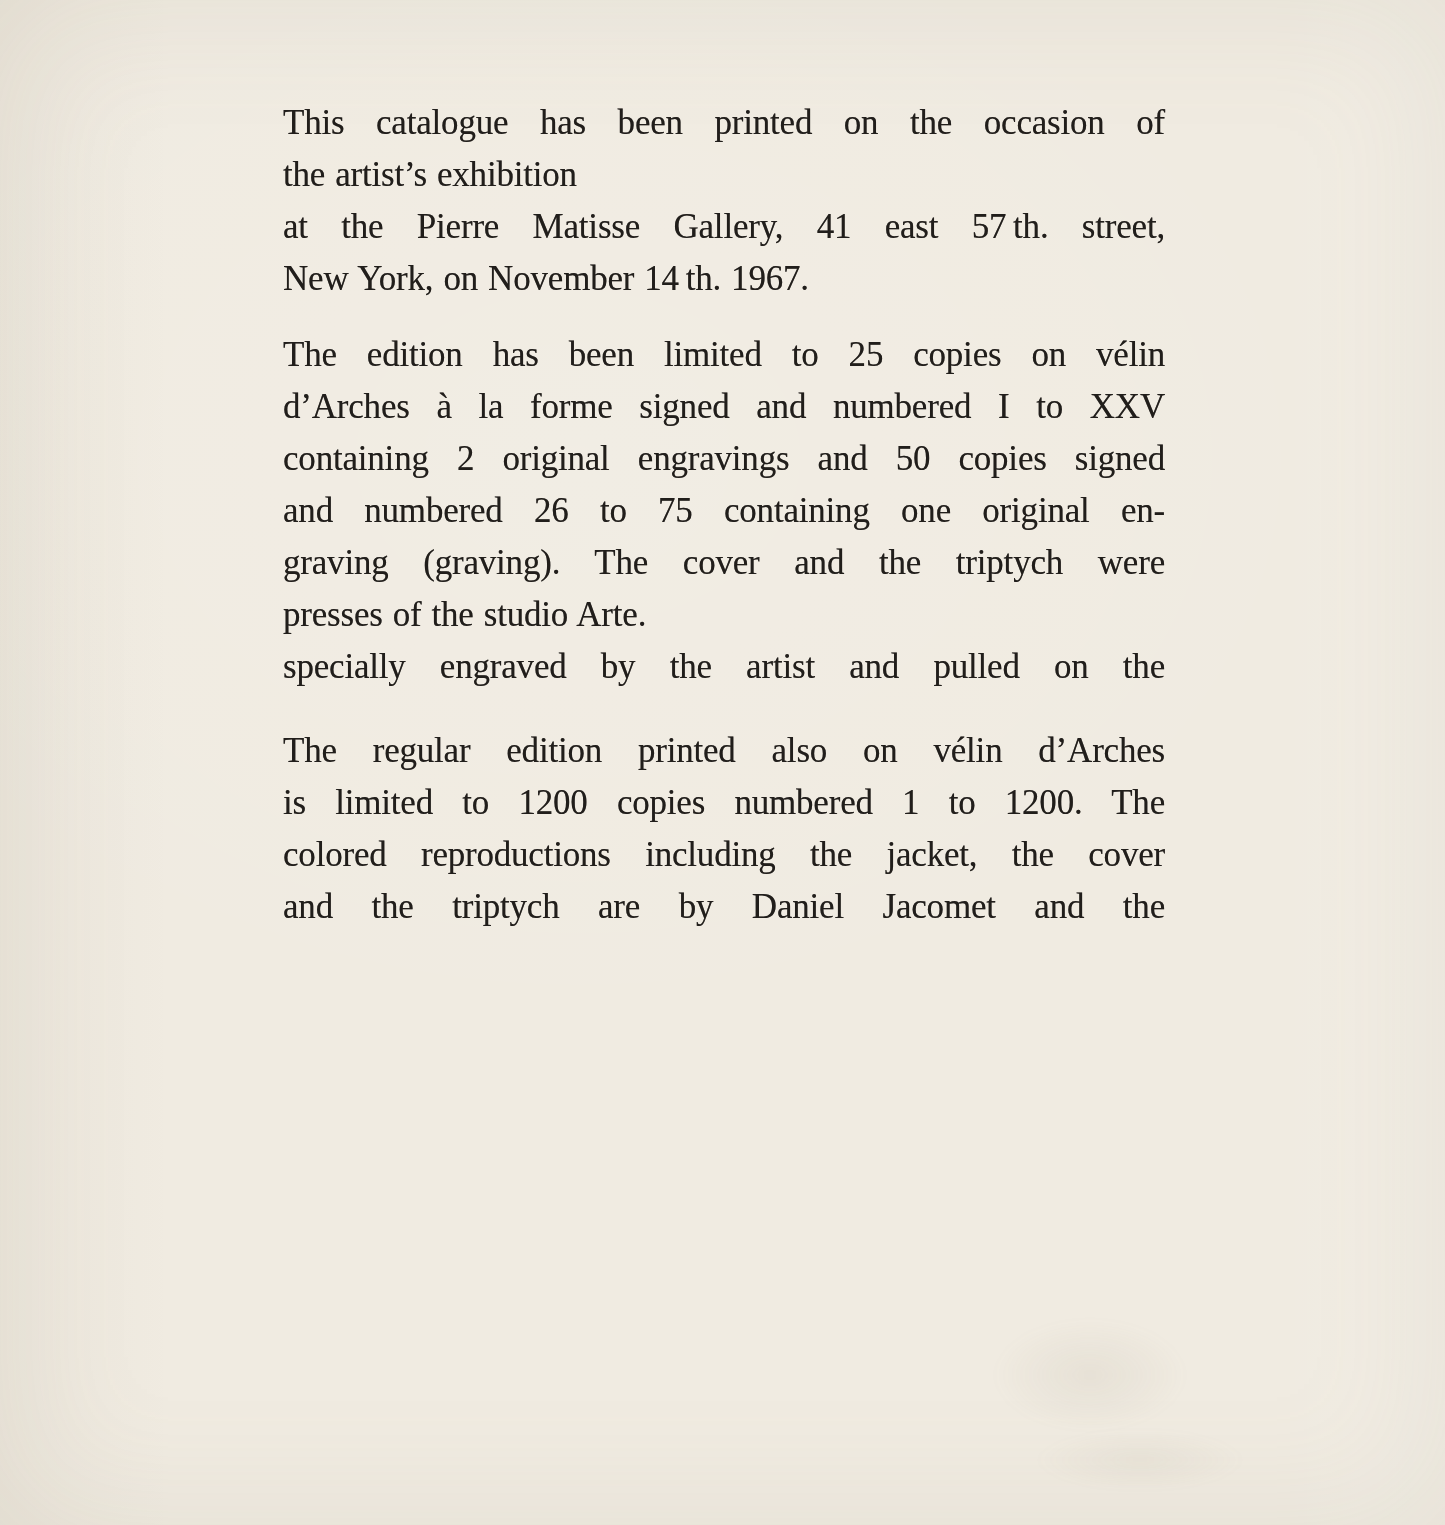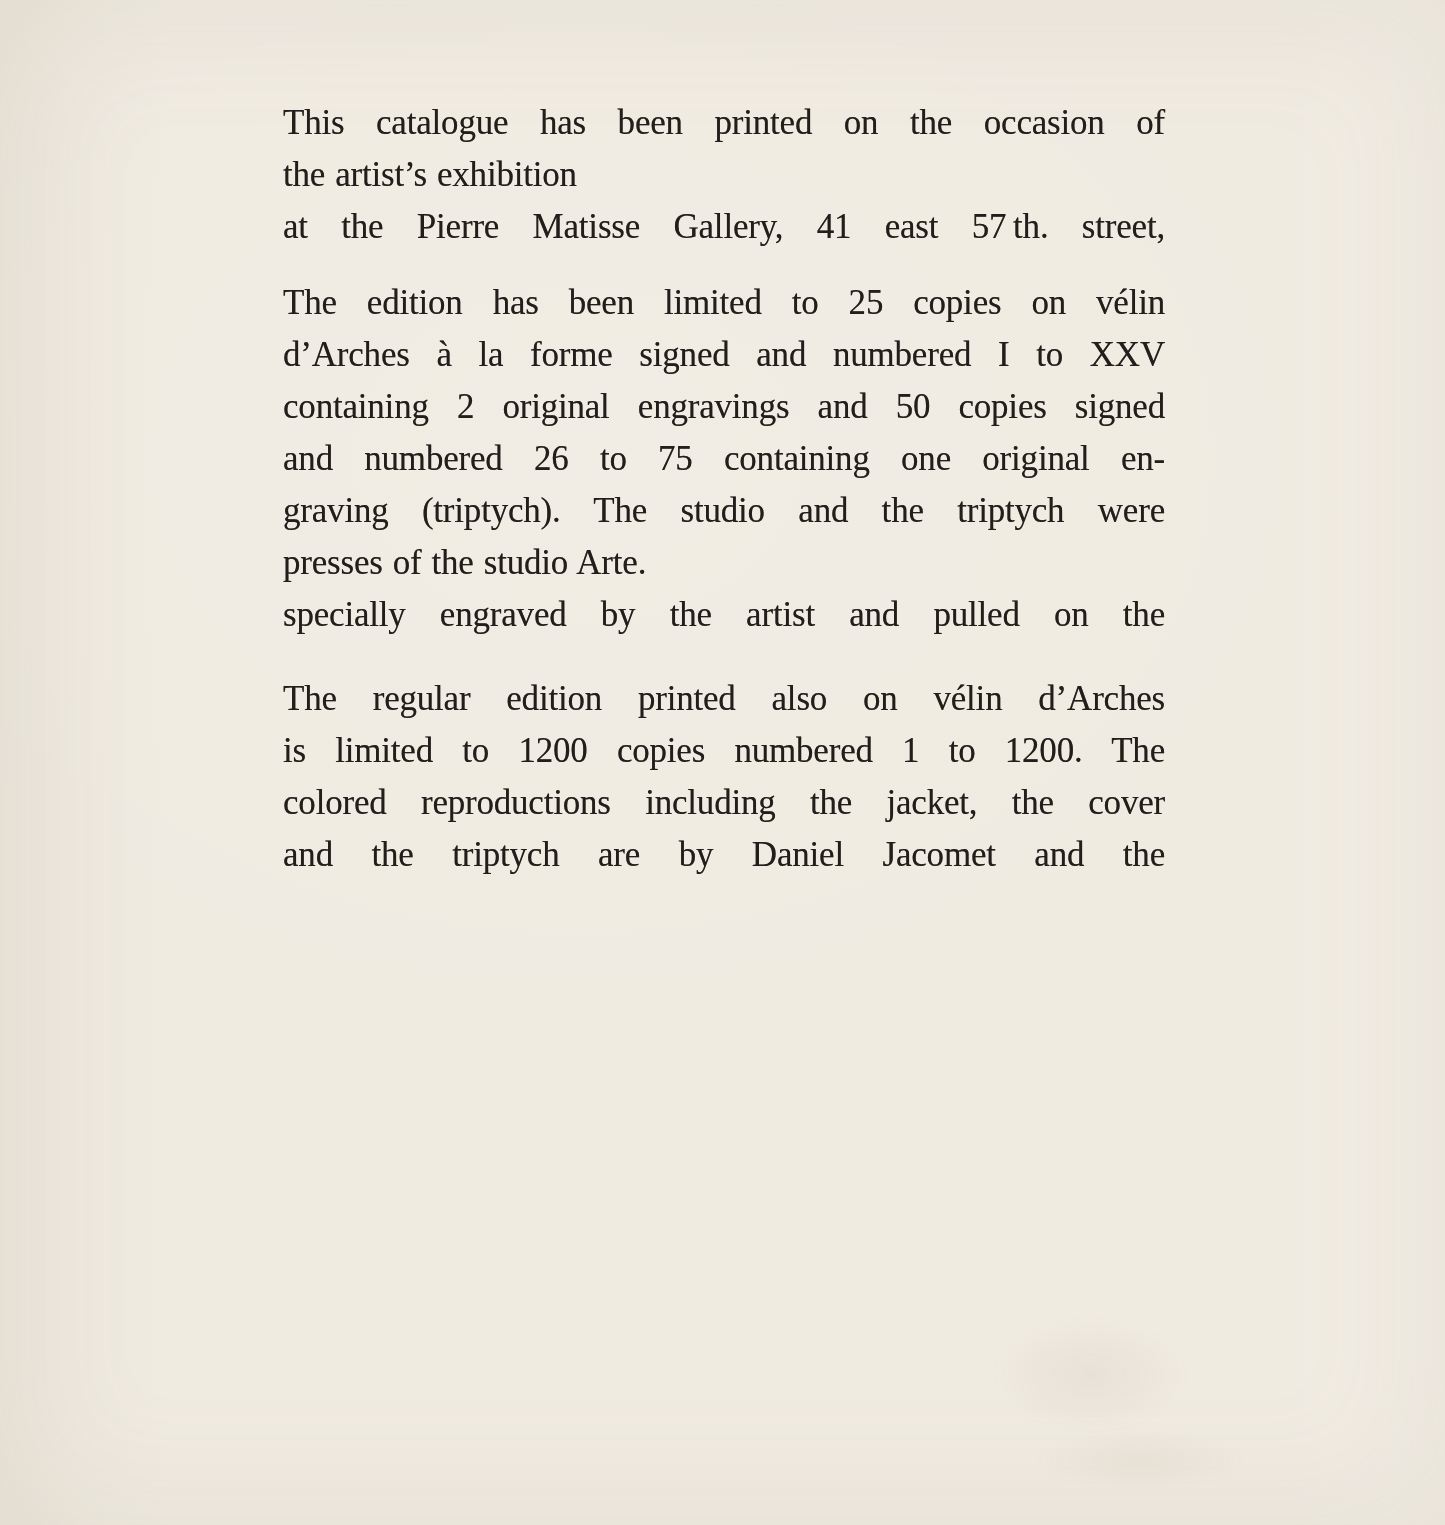--- a/index.html
+++ b/index.html
@@ -72,28 +72,29 @@
   <div class="textblock" style="color: rgb(33, 30, 27);">
 
     <p class="para intro">
       <span class="ln">This catalogue has been printed on the occasion of</span>
       <span class="ln last">the artist’s exhibition</span>
     </p>
 
 
     <p class="para venue">
       <span class="ln">at the Pierre Matisse Gallery, 41 east 57 th. street,</span>
+      <span class="ln last">New York, on November 14 th. 1967.</span>
     </p>
 
     <p class="para limited">
       <span class="ln">The edition has been limited to 25 copies on vélin</span>
       <span class="ln">d’Arches à la forme signed and numbered I to XXV</span>
       <span class="ln">containing 2 original engravings and 50 copies signed</span>
       <span class="ln">and numbered 26 to 75 containing one original en-</span>
-      <span class="ln">graving (triptych). The studio and the triptych were</span>
+      <span class="ln">graving (graving). The cover and the triptych were</span>
       <span class="ln last">presses of the studio Arte.</span>
       <span class="ln">specially engraved by the artist and pulled on the</span>
     </p>
 
     <p class="para regular">
       <span class="ln">The regular edition printed also on vélin d’Arches</span>
       <span class="ln">is limited to 1200 copies numbered 1 to 1200. The</span>
       <span class="ln">colored reproductions including the jacket, the cover</span>
       <span class="ln">and the triptych are by Daniel Jacomet and the</span>
     </p>

